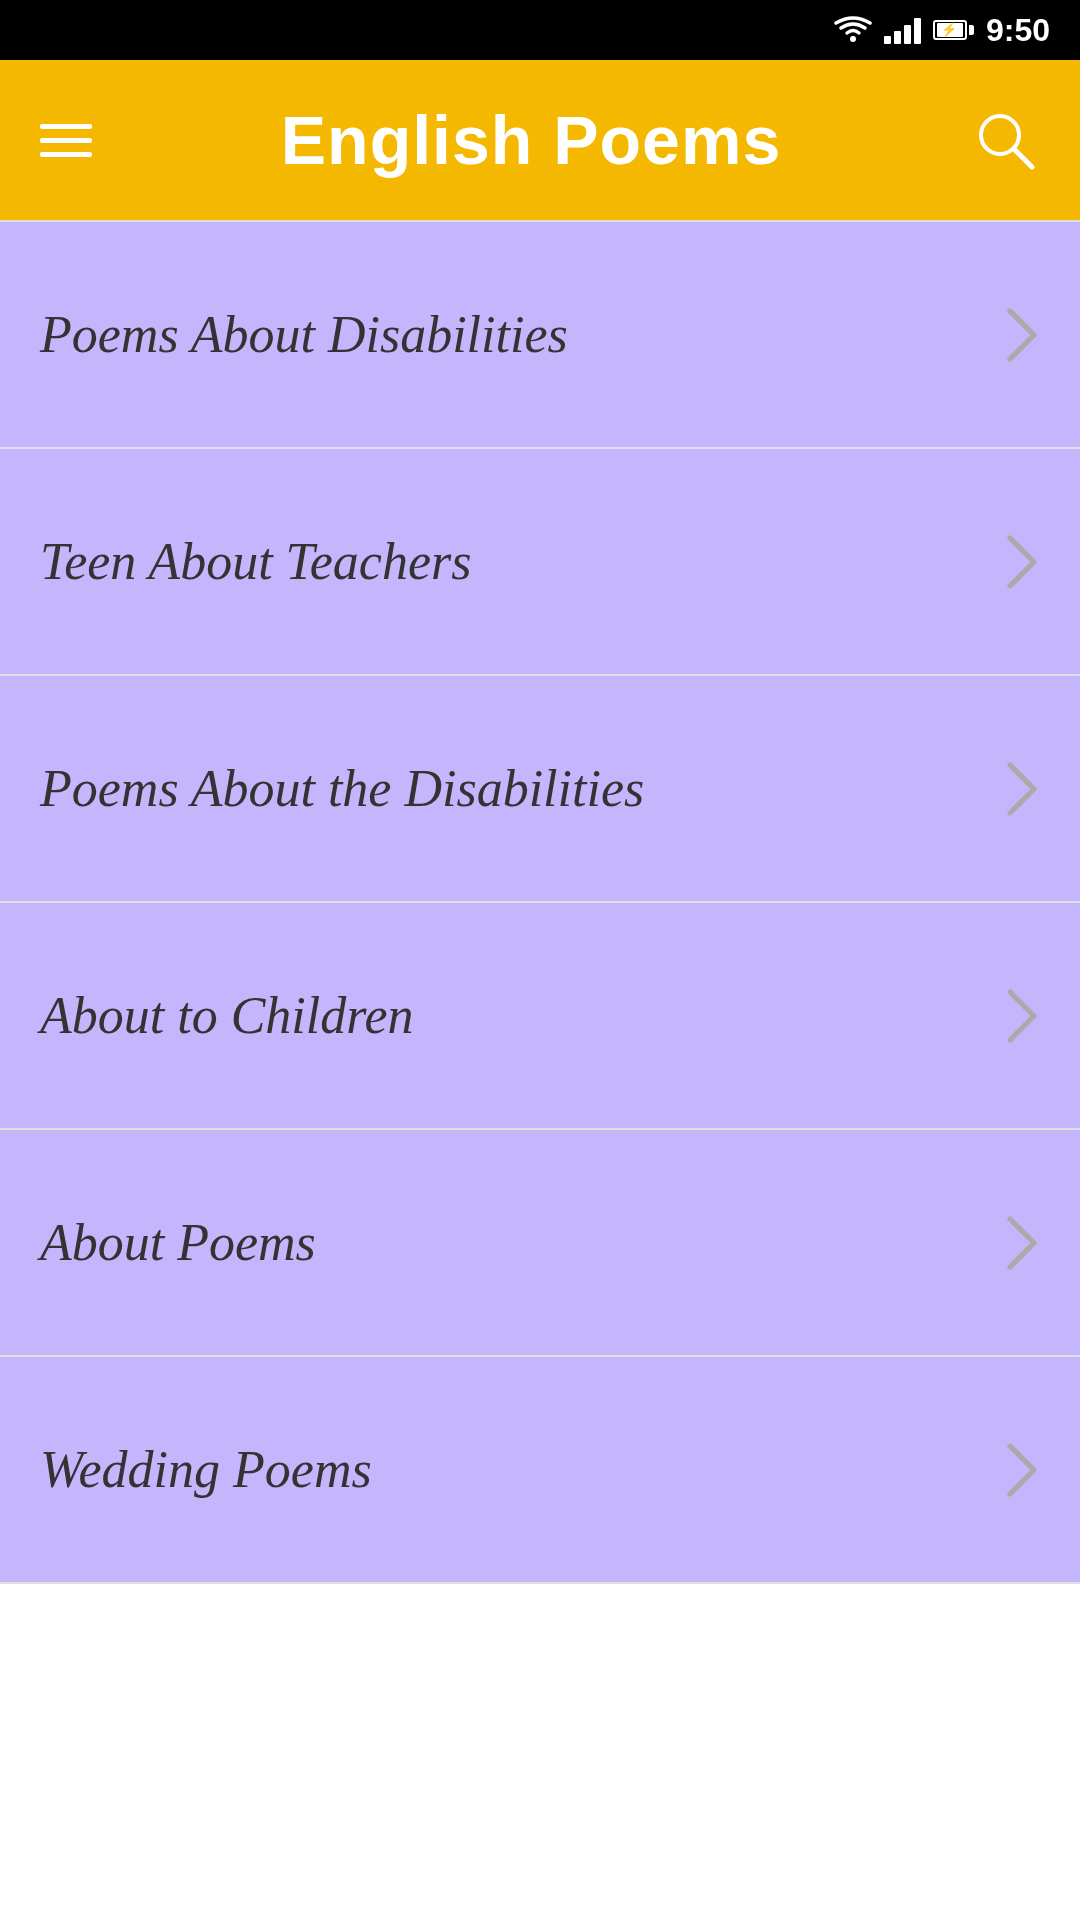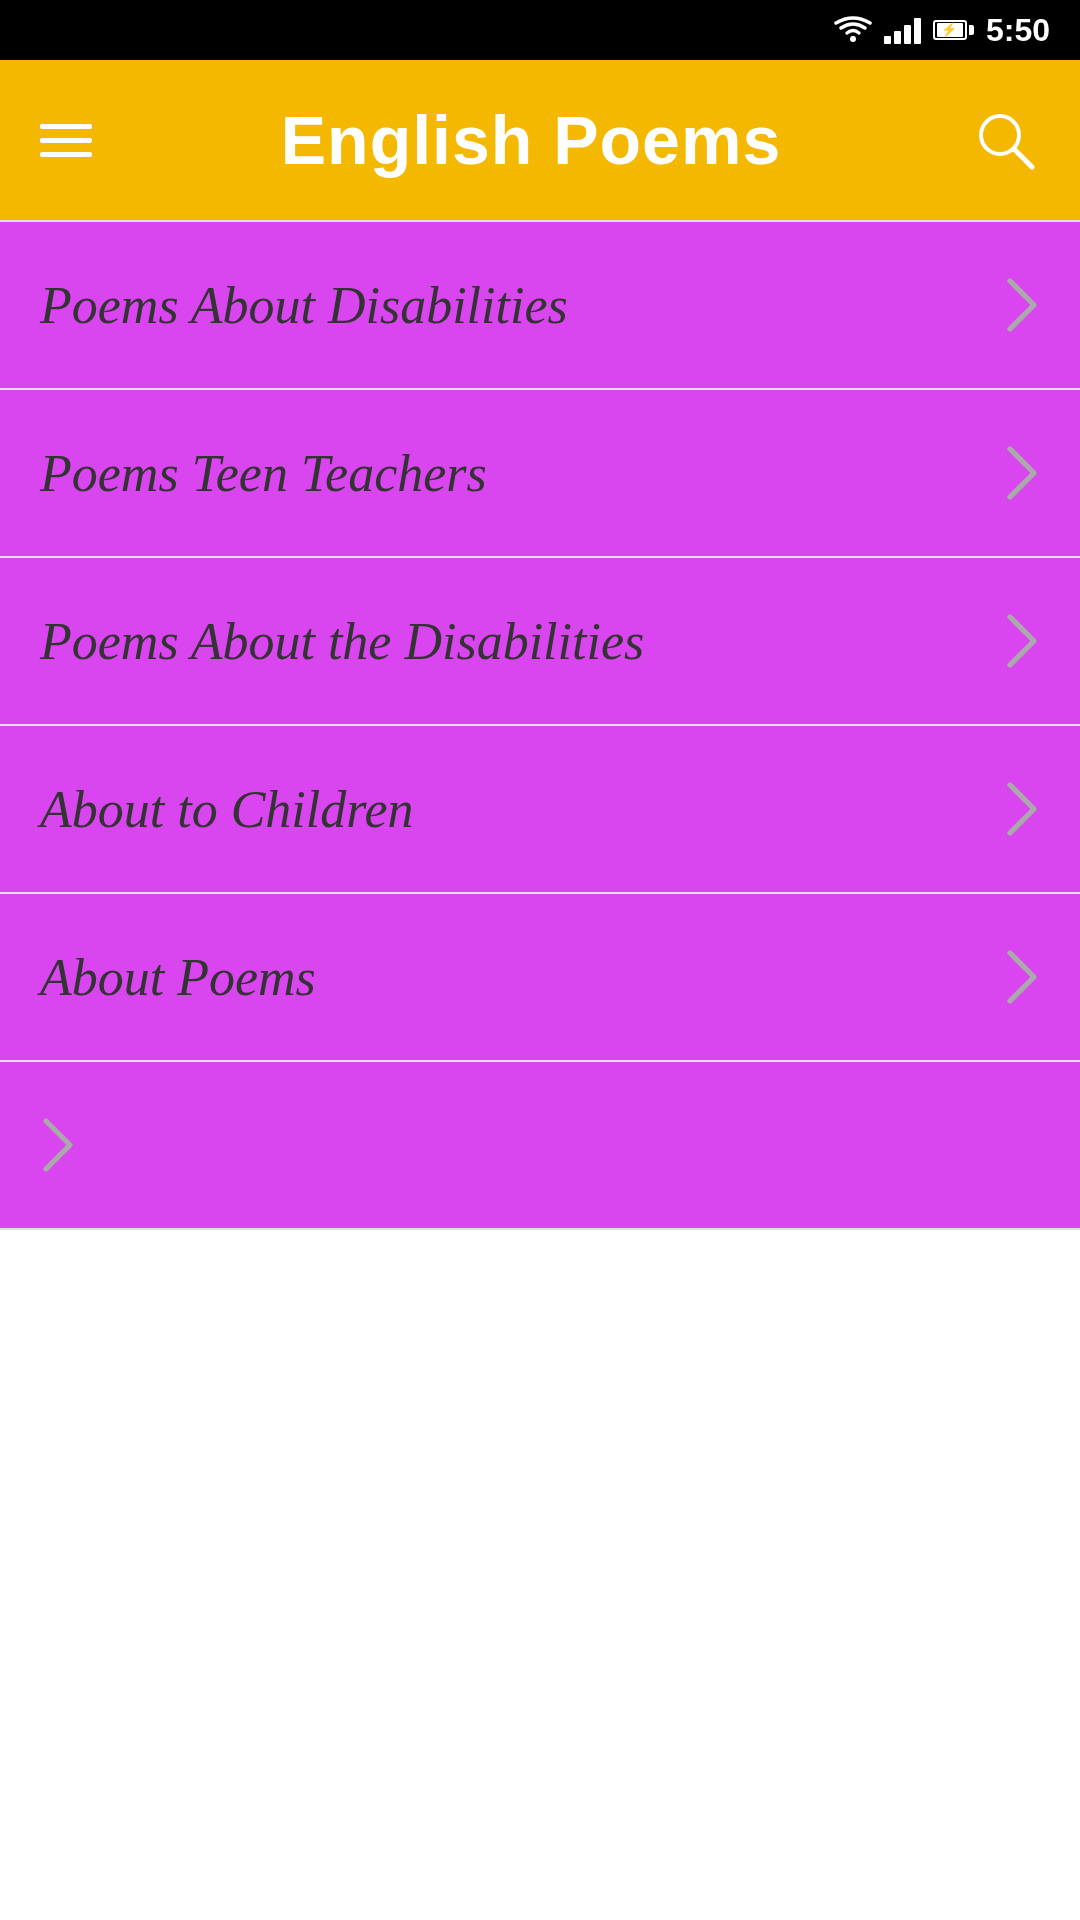--- a/index.html
+++ b/index.html
@@ -146,27 +146,27 @@
     
     .divider {
       width: 100%;
       height: 2px;
       background: #e0e0e0;
     }
 
     
     .list-item {
       width: 100%;
-      height: 166px;
+      height: 225px;
       display: flex;
       align-items: center;
       justify-content: space-between;
       padding: 8px 40px;
       cursor: pointer;
-      background: #d946ef;
+      background: #c4b5fd;
     }
 
     .item-label {
       font-size: 52px;
       font-style: italic;
       color: #333333;
       font-family: Georgia, 'Times New Roman', serif;
       font-weight: normal;
     }
 
@@ -198,21 +198,21 @@
 
     <div class="battery">
       <div class="battery-body">
         <div class="battery-fill">
           <span class="battery-bolt">⚡</span>
         </div>
       </div>
       <div class="battery-tip"></div>
     </div>
 
-    <span class="status-time">5:50</span>
+    <span class="status-time">9:50</span>
   </div>
 </div>
 
 <div class="app-header">
   <div class="hamburger-icon">
     <span></span>
     <span></span>
     <span></span>
   </div>
   <span class="header-title">English Poems</span>
@@ -229,21 +229,21 @@
 
 <div id="list-container">
 <div class="list-item">
       <span class="item-label">Poems About Disabilities</span>
       <svg class="chevron-svg" viewBox="0 0 24 40" fill="none">
         <path d="M4 4 L20 20 L4 36" stroke="#aaaaaa" stroke-width="3.5" stroke-linecap="round" stroke-linejoin="round" fill="none"></path>
       </svg>
     </div>
     <div class="divider"></div>
     <div class="list-item">
-      <span class="item-label">Poems Teen Teachers</span>
+      <span class="item-label">Teen About Teachers</span>
       <svg class="chevron-svg" viewBox="0 0 24 40" fill="none">
         <path d="M4 4 L20 20 L4 36" stroke="#aaaaaa" stroke-width="3.5" stroke-linecap="round" stroke-linejoin="round" fill="none"></path>
       </svg>
     </div>
     <div class="divider"></div>
     <div class="list-item">
       <span class="item-label">Poems About the Disabilities</span>
       <svg class="chevron-svg" viewBox="0 0 24 40" fill="none">
         <path d="M4 4 L20 20 L4 36" stroke="#aaaaaa" stroke-width="3.5" stroke-linecap="round" stroke-linejoin="round" fill="none"></path>
       </svg>
@@ -257,18 +257,19 @@
     </div>
     <div class="divider"></div>
     <div class="list-item">
       <span class="item-label">About Poems</span>
       <svg class="chevron-svg" viewBox="0 0 24 40" fill="none">
         <path d="M4 4 L20 20 L4 36" stroke="#aaaaaa" stroke-width="3.5" stroke-linecap="round" stroke-linejoin="round" fill="none"></path>
       </svg>
     </div>
     <div class="divider"></div>
     <div class="list-item">
+      <span class="item-label">Wedding Poems</span>
       <svg class="chevron-svg" viewBox="0 0 24 40" fill="none">
         <path d="M4 4 L20 20 L4 36" stroke="#aaaaaa" stroke-width="3.5" stroke-linecap="round" stroke-linejoin="round" fill="none"></path>
       </svg>
     </div>
     <div class="divider"></div>
   </div>
 
 </body></html>

